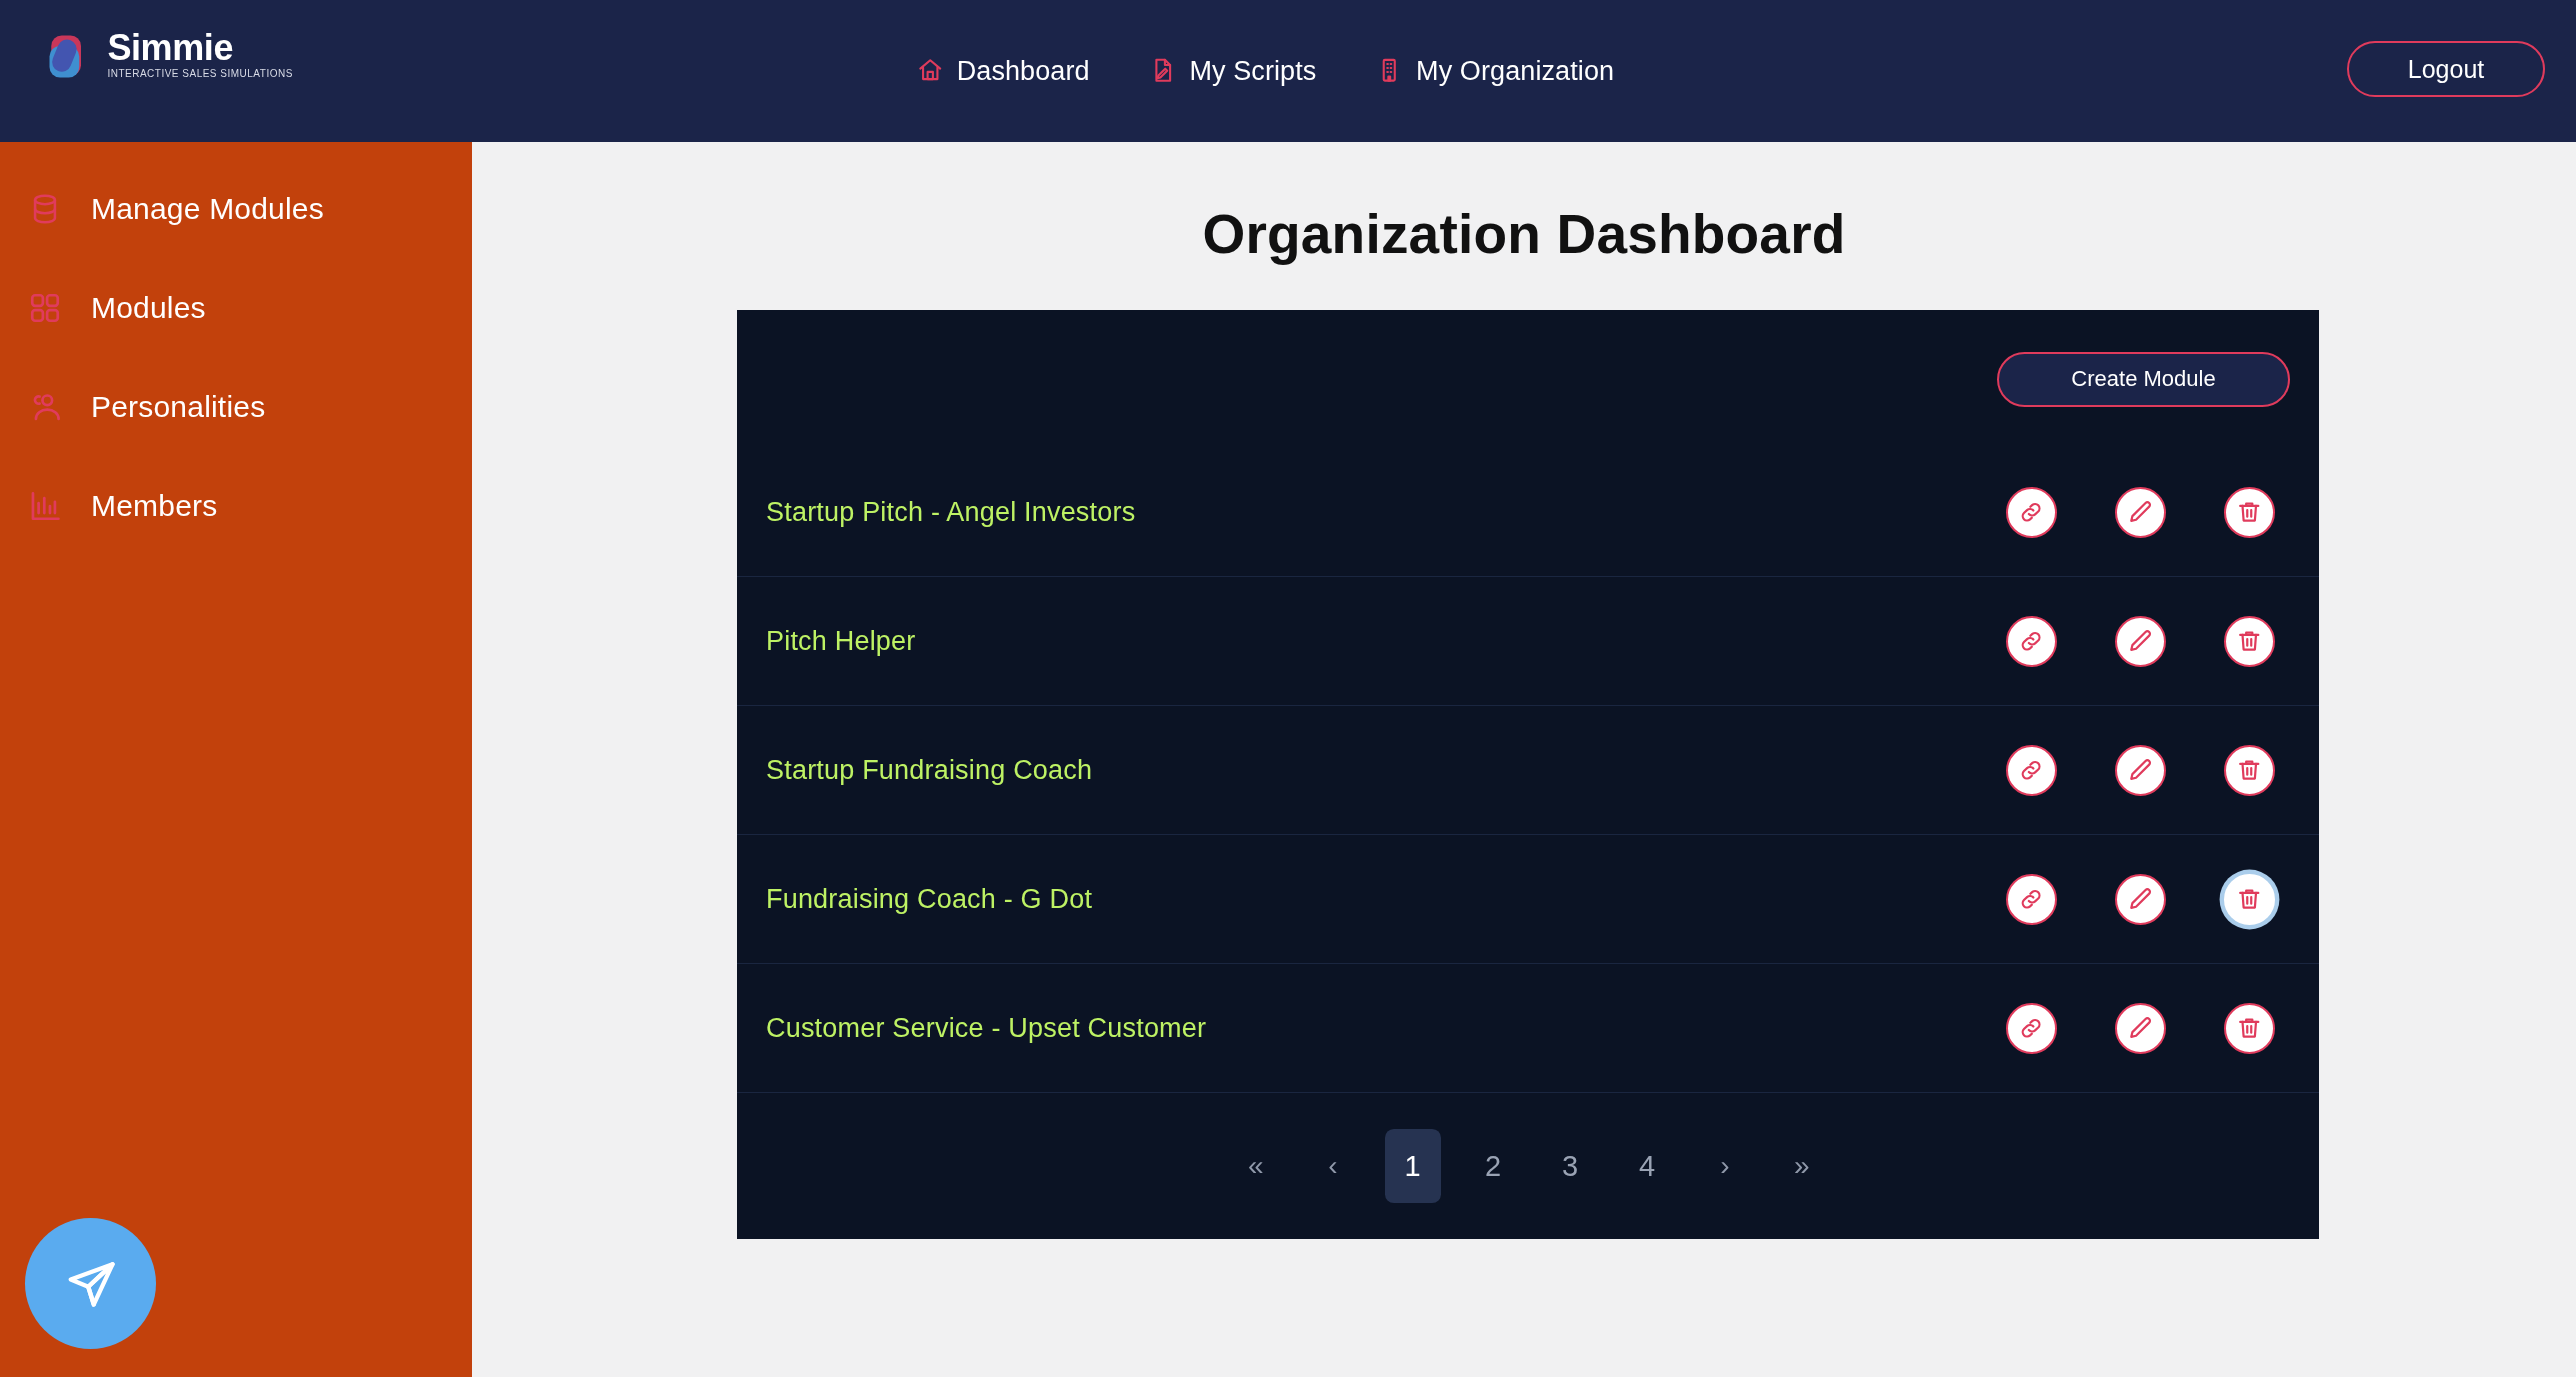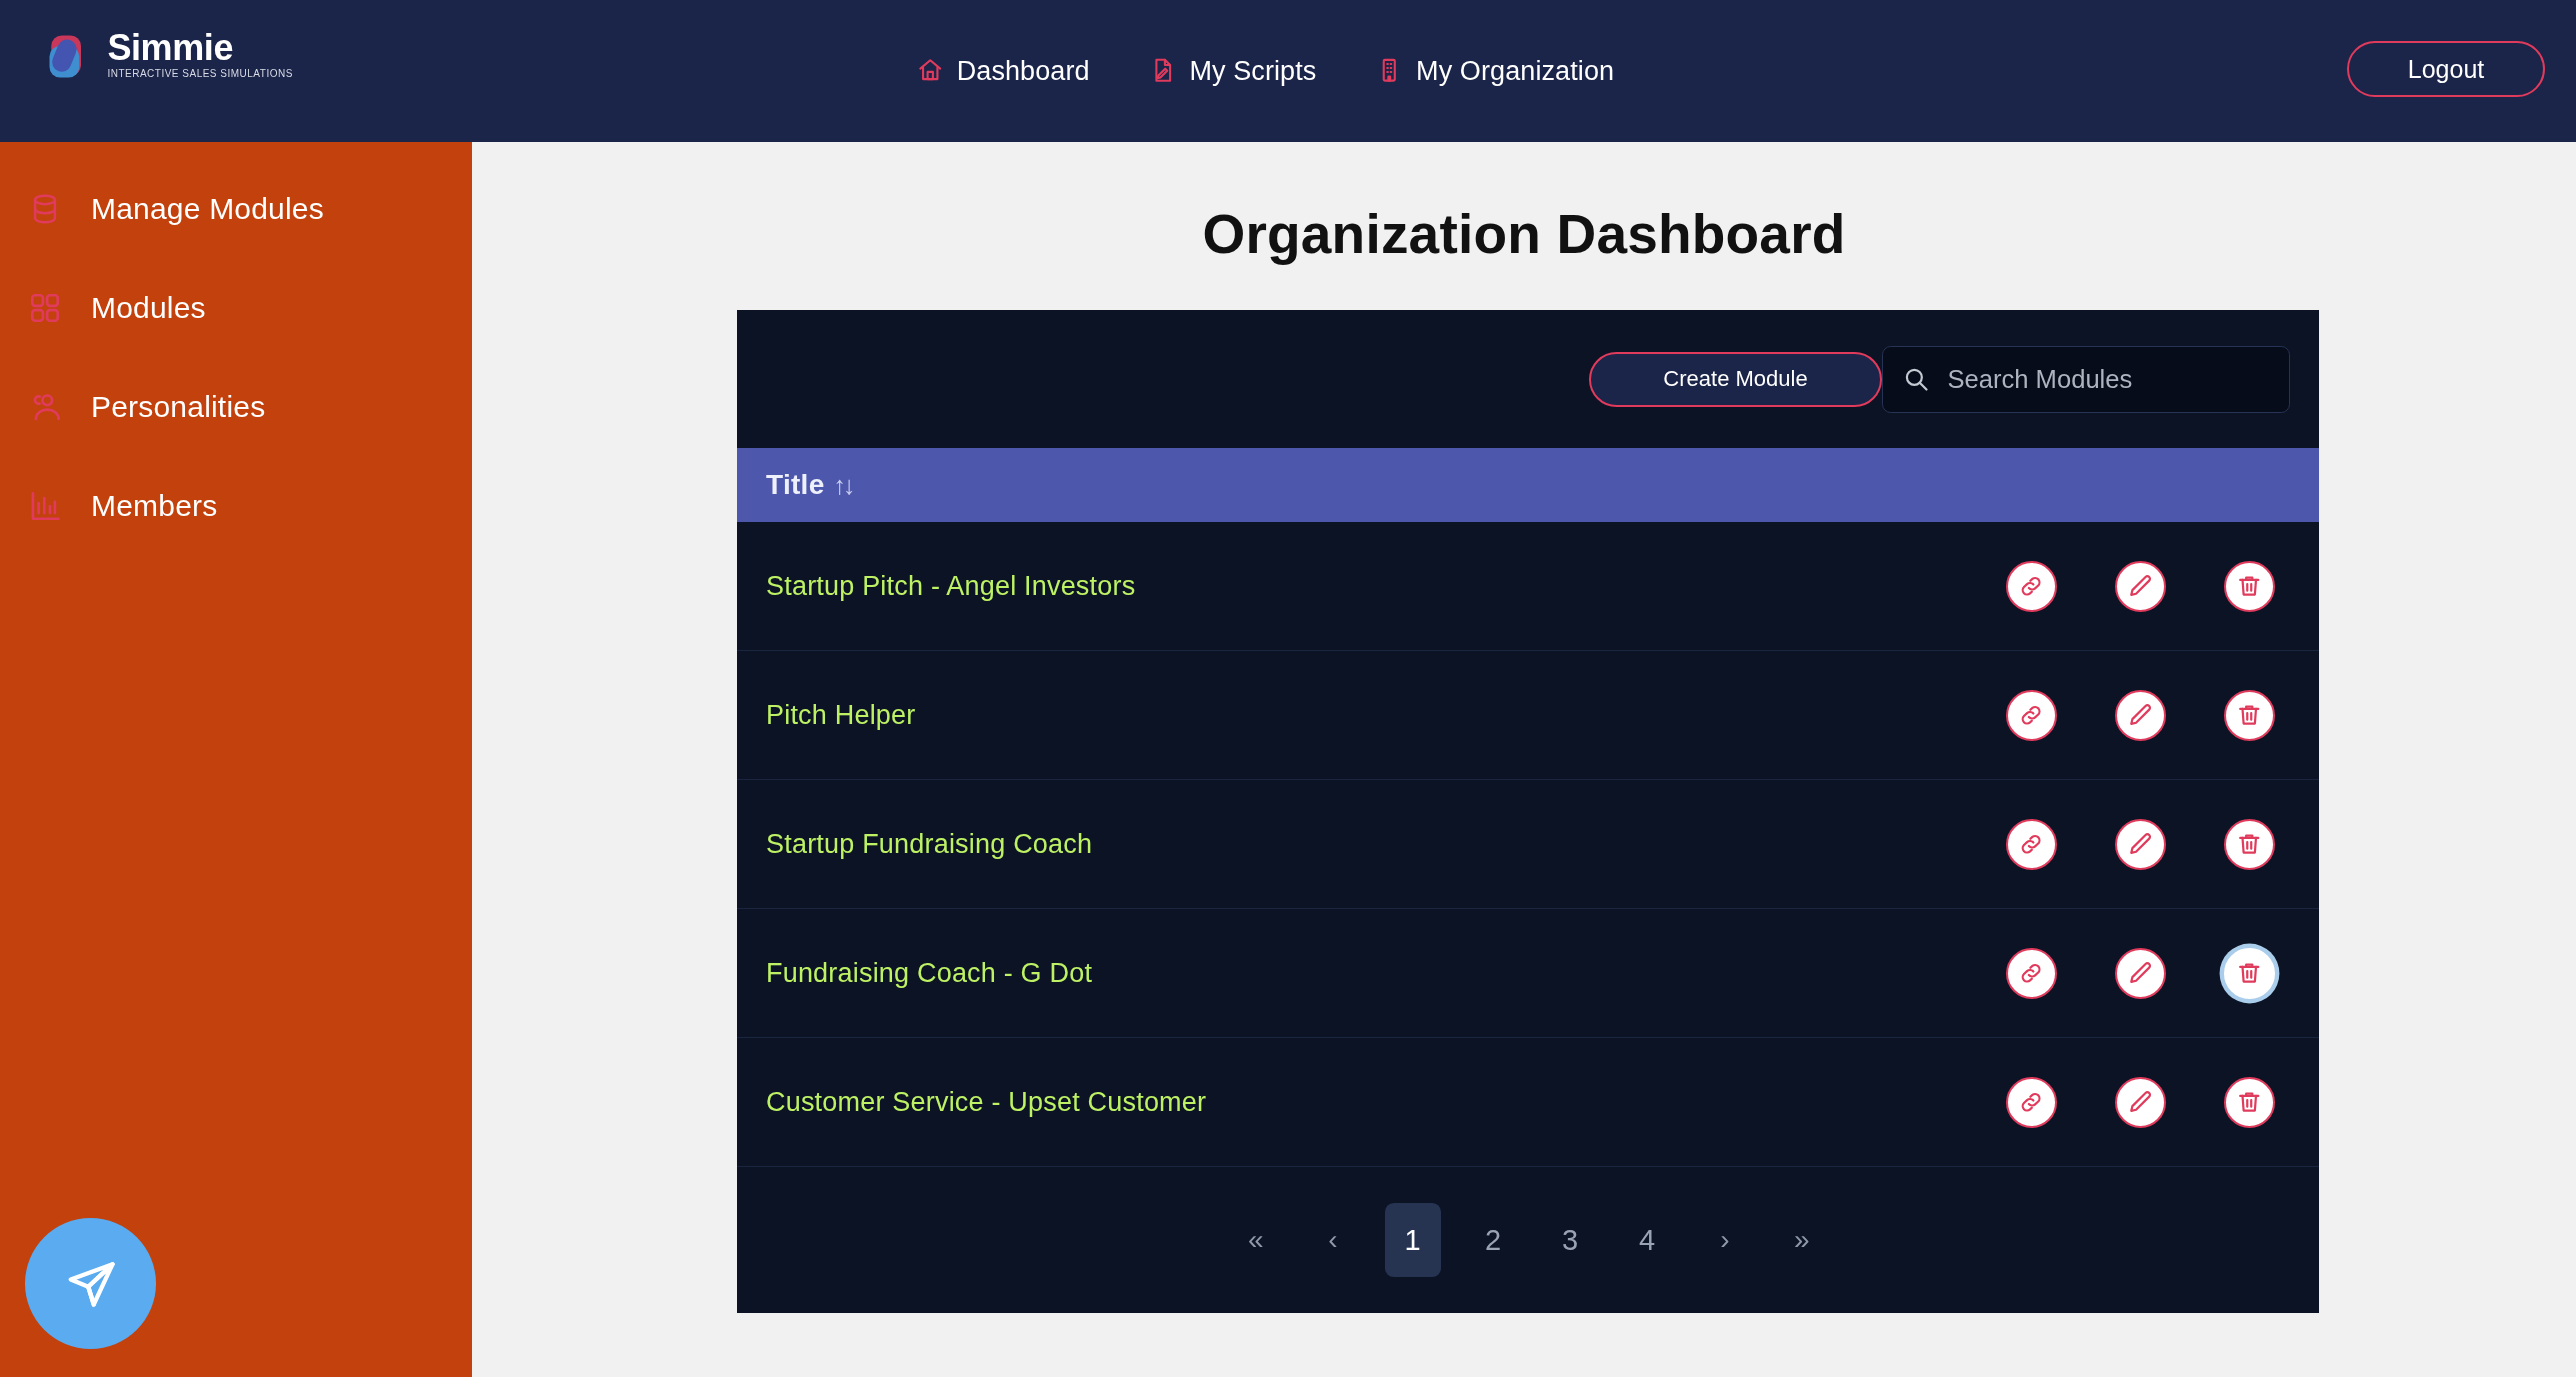--- a/index.html
+++ b/index.html
@@ -382,37 +382,22 @@
 </aside>
 
 <main class="content">
 
   <h1 class="page-title">Organization Dashboard</h1>
 
   <section class="card">
 
     <div class="card-toolbar">
       <button class="create-btn">Create Module</button>
-      <div class="search-wrap">
-        <span class="search-icon">
-          <svg viewBox="0 0 24 24" fill="none" stroke="#c4c9d2" stroke-width="1.9" stroke-linecap="round">
-            <circle cx="10.6" cy="10.6" r="6.4"></circle>
-              <path d="M15.4 15.4 21 21"></path>
-          </svg>
-        </span>
-        <input class="search-input" type="text" placeholder="Search Modules" style="">
-      </div>
-    </div>
-
-    <div class="table-head">
-      <div class="th-title">
-        <span>Title</span>
-        <span class="sort-arrows">↑↓</span>
-      </div>
-    </div>
+    </div>
+
 
     <div>
 
       <div class="trow">
         <div class="cell-title">Startup Pitch - Angel Investors</div>
         <div class="row-actions">
           <button class="icon-btn">
             <svg viewBox="0 0 24 24" fill="none" stroke="#e03b5c" stroke-width="2" stroke-linecap="round">
                 <path d="M9.8 13.6a4 4 0 0 0 5.7.3l2.8-2.6a4 4 0 0 0-5.5-5.8l-1.6 1.5"></path>
                 <path d="M13.9 10.4a4 4 0 0 0-5.7-.3l-2.8 2.6a4 4 0 0 0 5.5 5.8l1.6-1.5"></path>

